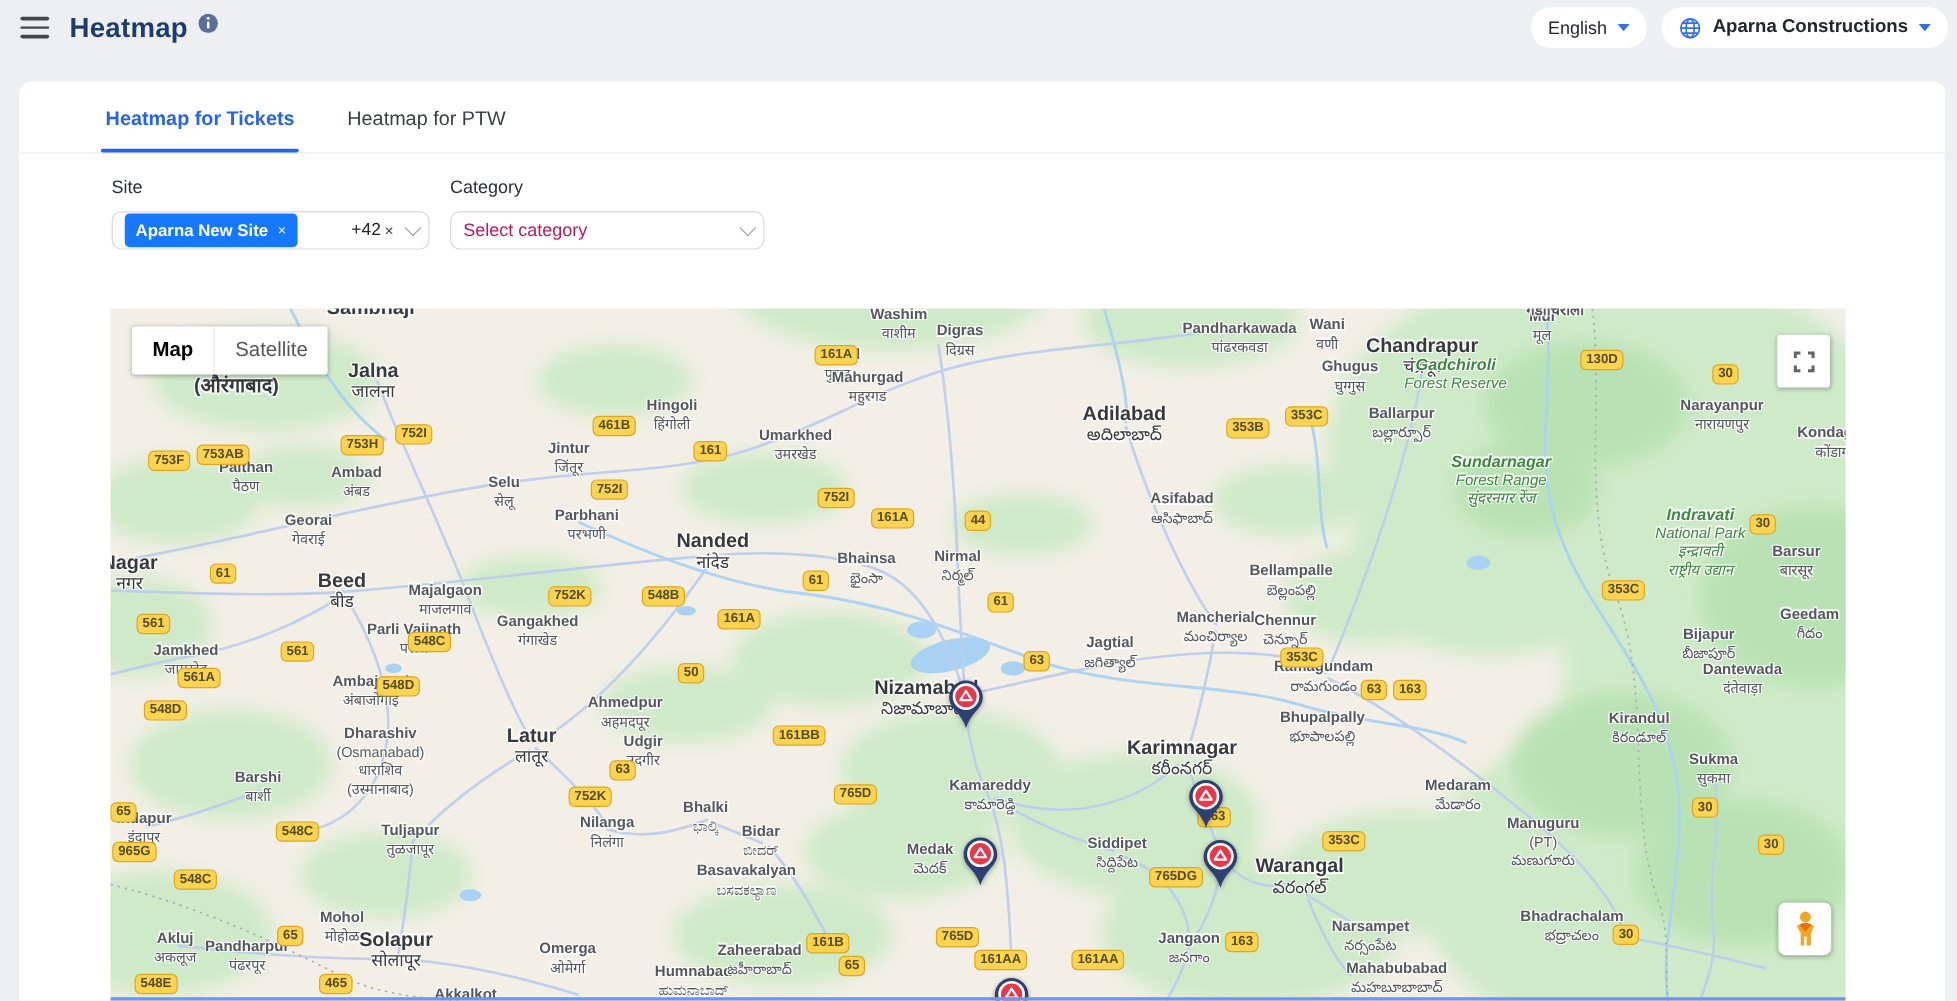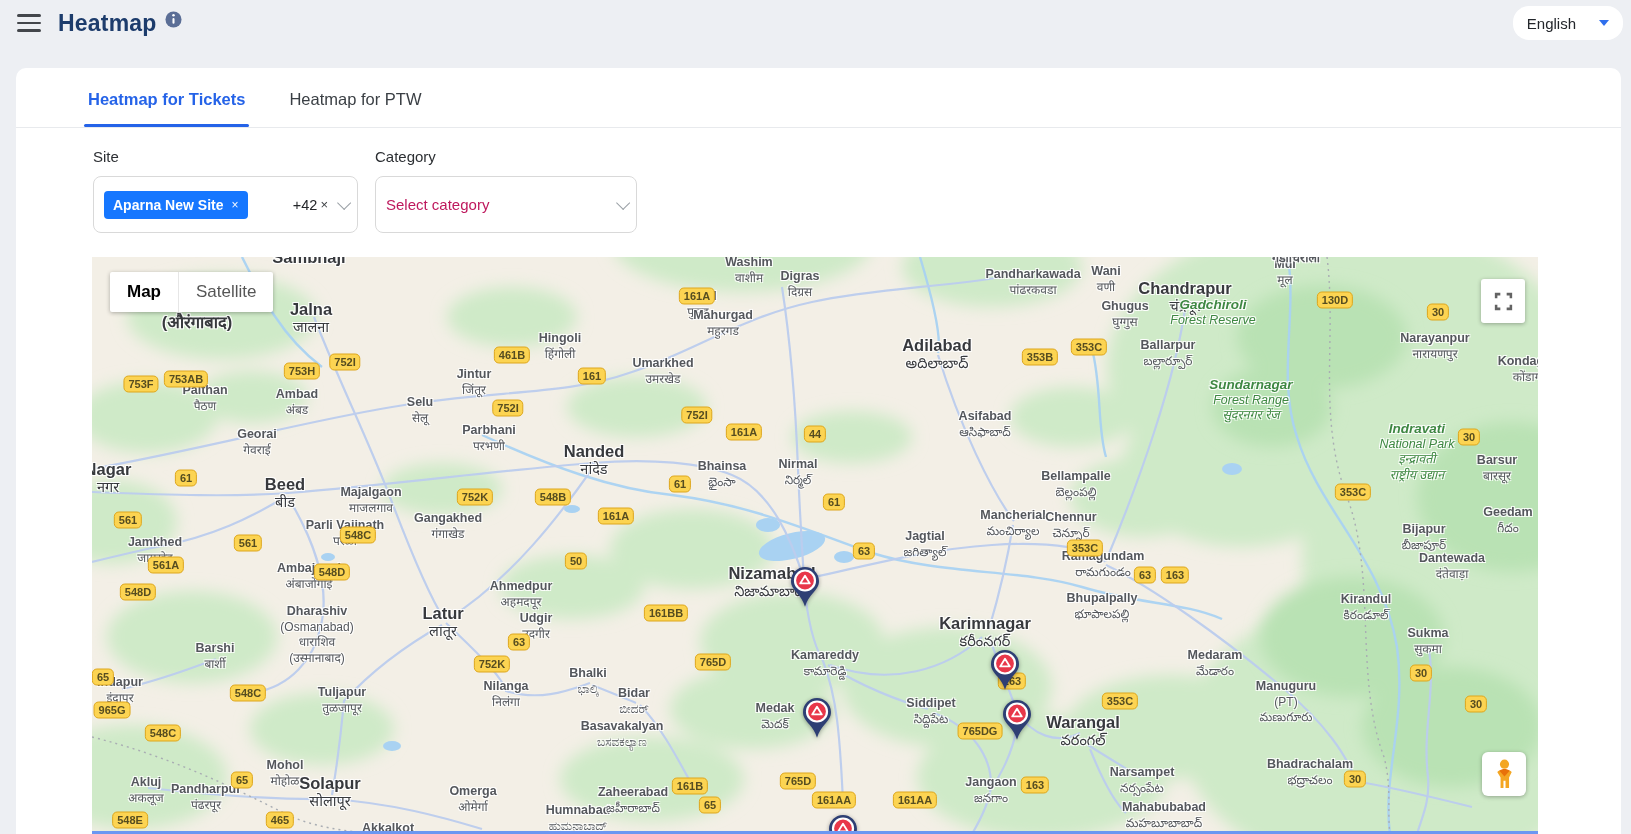--- a/index.html
+++ b/index.html
@@ -5,38 +5,38 @@
   html,body{margin:0;padding:0}
   body{width:1631px;height:834px;overflow:hidden;background:#edeff3;
        font-family:"Liberation Sans","DejaVu Sans",sans-serif;color:#202124;position:relative}
   
   .hdr{position:absolute;left:0;top:0;width:100%;height:46px;display:flex;align-items:center}
   .hamb{width:24px;height:18px;margin-left:17px;display:flex;flex-direction:column;justify-content:space-between;cursor:pointer}
   .hamb span{display:block;height:2.6px;background:#43464b;border-radius:2px}
   .title{font-size:23px;font-weight:700;color:#1d3c6c;margin-left:17px;letter-spacing:.2px}
   .info{margin-left:8px;margin-top:-8px;cursor:pointer;line-height:0}
   .hdr-right{margin-left:auto;display:flex;align-items:center;gap:13px;margin-right:8px}
-  .hbtn{display:flex;align-items:center;gap:23px;background:#fff;border:none;border-radius:16px;
+  .hbtn{display:flex;align-items:center;gap:9px;background:#fff;border:none;border-radius:16px;
         height:34px;padding:0 14px;font-size:15px;color:#23262b;cursor:pointer;font-family:inherit}
   .hbtn .btxt{font-weight:400}
   .hbtn.org .btxt{font-weight:600;font-size:15.5px}
   .caret{width:0;height:0;border-left:5px solid transparent;border-right:5px solid transparent;border-top:6px solid #2f6fed}
   .user{display:flex;align-items:center;gap:9px;margin-left:20px;cursor:pointer}
   .uname{font-size:15.5px;color:#23262b;white-space:nowrap}
   
   .card{position:absolute;left:16px;top:68px;width:1605px;height:766px;background:#fff;border-radius:10px 10px 0 0;overflow:hidden}
   .tabs{position:absolute;left:0;top:0;width:100%;height:60px;border-bottom:1px solid #e8eaed;display:flex;padding-left:72px;gap:44px;box-sizing:border-box}
   .tab{font-size:16.5px;padding-top:22px;color:#3a3f44;cursor:pointer;position:relative;white-space:nowrap}
   .tab.active{color:#2563e8;font-weight:700}
   .tab.active:after{content:"";position:absolute;left:-4px;right:-4px;bottom:0;height:3px;background:#2563e8;border-radius:2px}
   .filters{position:absolute;left:77px;top:80px;display:flex}
   .field{width:265px}
   .field+.field{margin-left:17px;width:262px}
   .flabel{font-size:15px;color:#2c2f33;margin-bottom:11px}
-  .select{height:57px;border:1px solid #d9d9d9;border-radius:8px;background:#fff;display:flex;align-items:center;
+  .select{height:32px;border:1px solid #d9d9d9;border-radius:8px;background:#fff;display:flex;align-items:center;
           padding:0 10px;box-sizing:border-box;cursor:pointer;position:relative}
   .chip{background:#1677ff;color:#fff;border-radius:4px;height:28px;display:inline-flex;align-items:center;
         padding:0 9px;font-size:14px;font-weight:600;gap:8px;cursor:pointer}
   .chip-x{font-size:12px;font-weight:400;opacity:.95;cursor:pointer}
   .more{margin-left:auto;font-size:14.5px;color:#24262a}
   .clearx{font-size:13px;color:#3c3f43;margin-left:3px;cursor:pointer}
   .ddicon{margin-left:9px;width:9px;height:9px;border-right:1.8px solid #9aa0a6;border-bottom:1.8px solid #9aa0a6;
           transform:rotate(45deg) translateY(-3px)}
   .placeholder{font-size:15px;color:#be185d}
   
@@ -78,20 +78,31 @@
   <span class="info">
     <svg width="17" height="17" viewBox="0 0 18 18">
         <circle cx="9" cy="9" r="8.5" fill="#5b6e96"></circle>
         <rect x="7.9" y="7.3" width="2.2" height="6.2" rx="1.1" fill="#fff"></rect>
         <circle cx="9" cy="4.5" r="1.35" fill="#fff"></circle>
       </svg>
   </span>
   <div class="hdr-right">
     <button class="hbtn">
       <span class="btxt">English</span>
+      <span class="caret"></span>
+    </button>
+    <button class="hbtn org">
+      <span style="line-height:0">
+        <svg width="19" height="19" viewBox="0 0 20 20" fill="none" stroke="#2f6fed" stroke-width="1.5">
+            <circle cx="10" cy="10" r="8.2"></circle>
+            <ellipse cx="10" cy="10" rx="3.6" ry="8.2"></ellipse>
+            <path d="M1.8 10h16.4M3.1 5.6h13.8M3.1 14.4h13.8"></path>
+          </svg>
+      </span>
+      <span class="btxt">Aparna Constructions</span>
       <span class="caret"></span>
     </button>
   </div>
 </div>
 
 <div class="card">
   <div class="tabs">
     <div class="tab active">Heatmap for Tickets</div>
     <div class="tab">Heatmap for PTW</div>
   </div>

